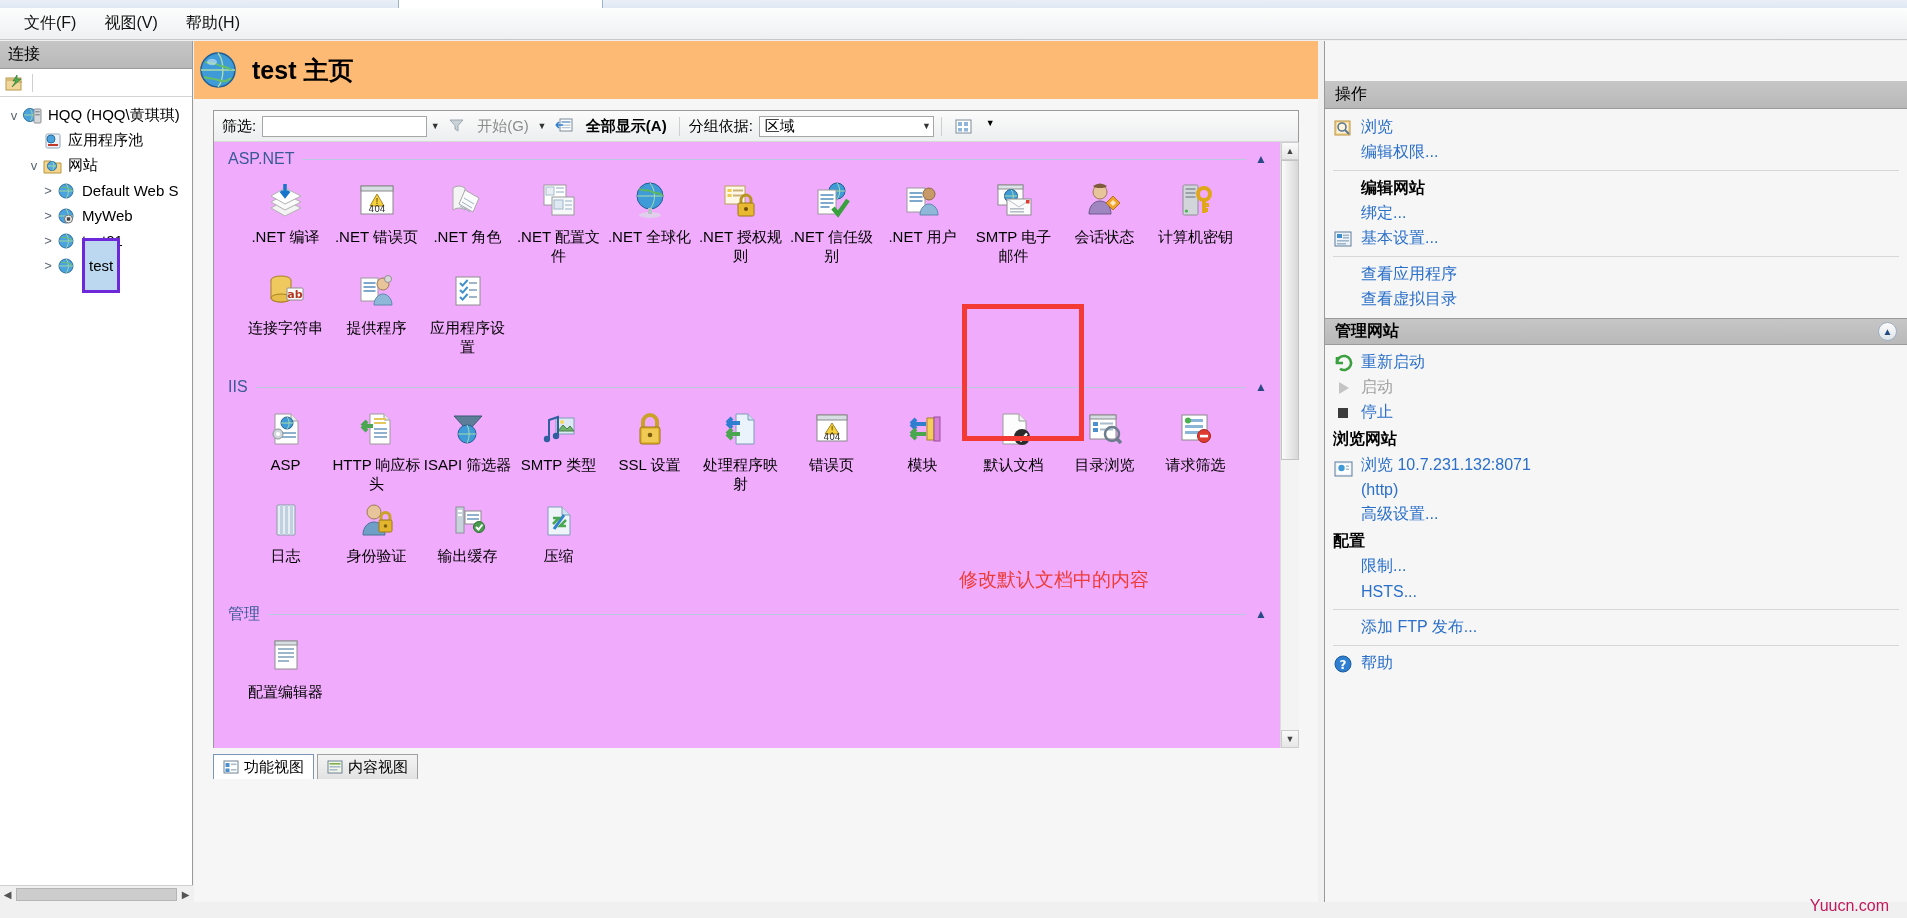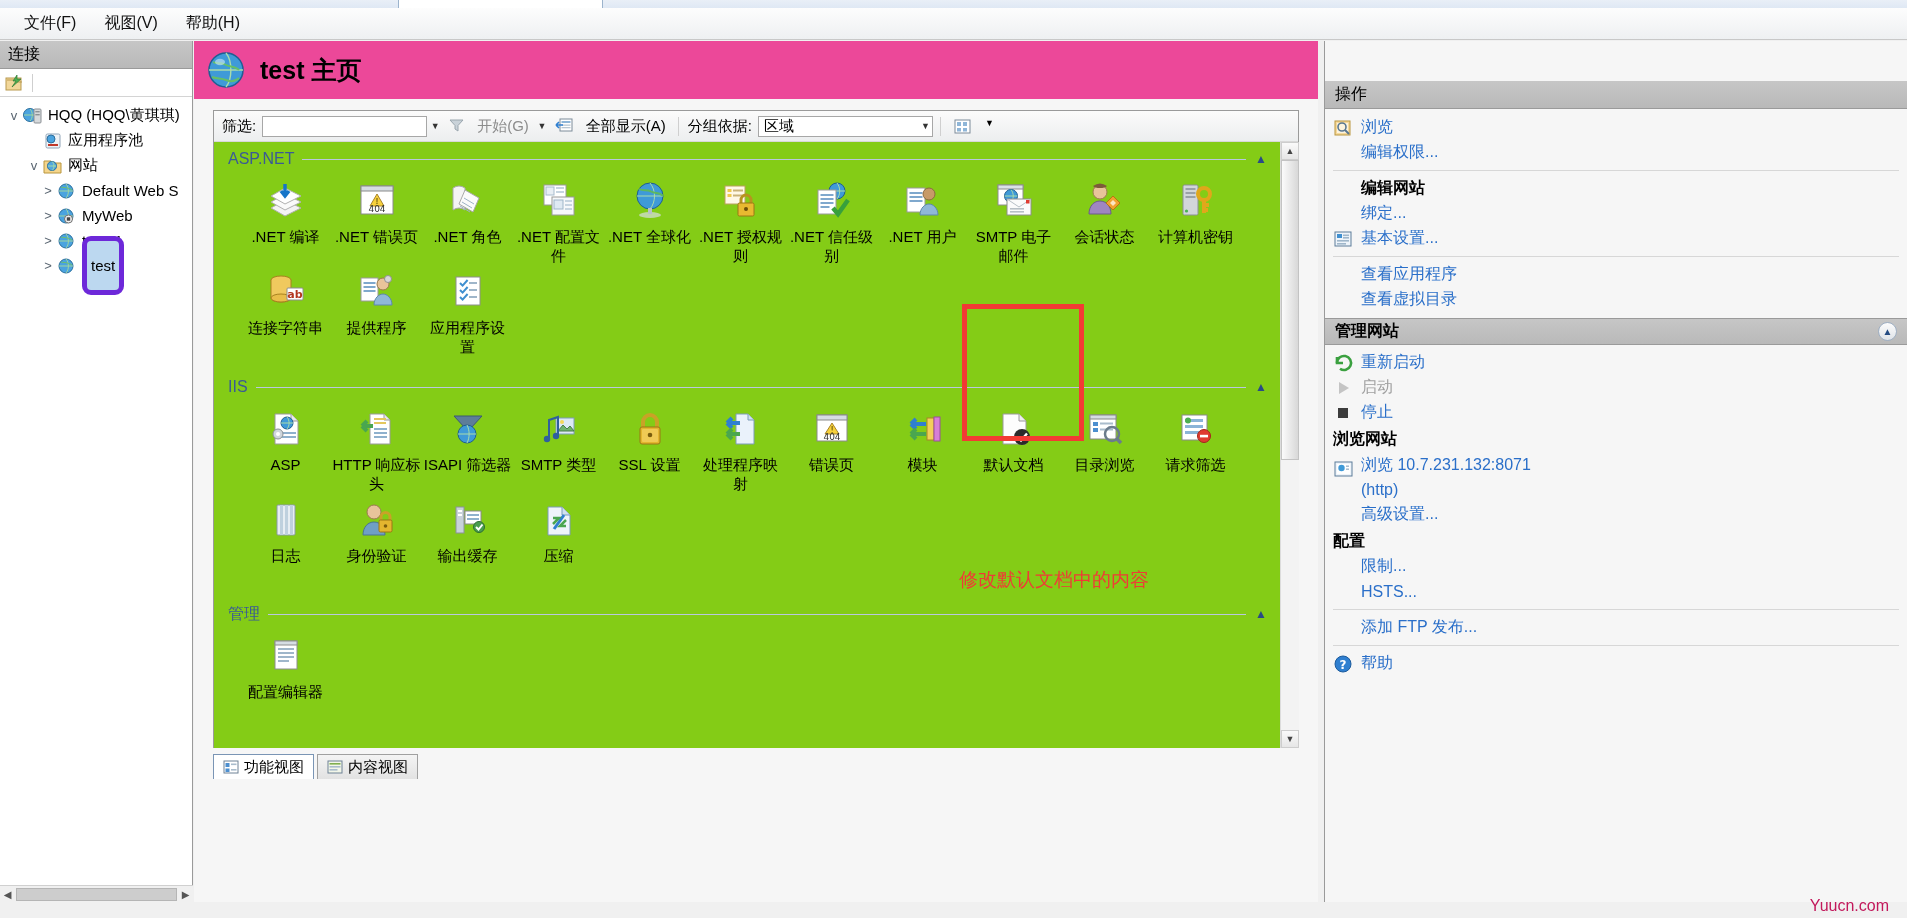--- a/index.html
+++ b/index.html
@@ -34,55 +34,55 @@
      border-bottom:1px solid #9a9a9a; display:flex; align-items:center;
      padding:0 8px; font-size:16px; color:#000; }
   .conn-toolbar{ height:28px; background:#fff; border-bottom:1px solid #d4d4d4;
      display:flex; align-items:center; padding:0 4px; }
   .conn-toolbar .sep{ width:1px; height:18px; background:#cfcfcf; margin:0 6px; }
   .tree{ padding:6px 0 0 4px; font-size:15px; color:#000; }
   .tnode{ display:flex; align-items:center; height:25px; white-space:nowrap; position:relative; }
   .tnode .exp{ width:16px; text-align:center; color:#5a6672; font-size:13px; }
   .tnode .ico{ width:22px; height:20px; margin-right:4px; position:relative; flex:0 0 auto; }
   .tnode .lbl{ overflow:hidden; }
-  .tnode.selected .lbl{ background:#bcd8f0; border:5px solid #6d28d9; padding:16px 4px; border-radius:9px; }
+  .tnode.selected .lbl{ background:#bcd8f0; border:3px solid #6d28d9; padding:16px 4px; border-radius:0; }
   .lvl1{ padding-left:2px; }
   .lvl2{ padding-left:22px; }
   .lvl3{ padding-left:36px; }
 
   .hscroll{ position:absolute; left:0; bottom:0; width:193px; height:17px;
      background:#f0f0f0; border-top:1px solid #d0d0d0; display:flex; align-items:center;
      justify-content:space-between; }
   .hscroll .arrow{ width:15px; text-align:center; font-size:10px; color:#555; }
   .hscroll .thumb{ flex:1; height:13px; margin:0 1px; background:#cdcdcd; border:1px solid #b5b5b5; }
 
   
   .center{ position:absolute; left:194px; top:41px; width:1124px; height:861px; background:#f6f6f6; }
-  .page-title-bar{ height:58px; display:flex; align-items:center; padding-left:12px; background:#ec4899; }
+  .page-title-bar{ height:58px; display:flex; align-items:center; padding-left:4px; background:#fdba74; }
   .page-title-bar .bigicon{ width:40px; height:40px; margin-right:14px; }
   .page-title{ font-size:25px; color:#000; font-weight:bold; }
 
   .featbox{ position:absolute; left:19px; top:69px; width:1086px; height:638px;
      background:#fff; border:1px solid #9a9a9a; }
   .filterbar{ height:31px; background:linear-gradient(#fbfbfb,#eceeef);
       border-bottom:1px solid #d8d8d8; display:flex; align-items:center; padding:0 6px; font-size:15px; }
   .filterbar .lab{ margin:0 6px 0 2px; color:#000; }
   .filterinput{ width:165px; height:21px; border:1px solid #a7a7a7; background:#fff; }
   .filterinput input{ border:0; outline:0; width:100%; height:100%; font-size:14px; padding:0 3px;
       font-family:"Liberation Sans",sans-serif; }
   .combo-arrow{ width:16px; height:21px; border:0; background:transparent; color:#333;
       display:flex; align-items:center; justify-content:center; font-size:9px; }
   .tb-item{ display:flex; align-items:flex-start; gap:12px; padding:2px 5px; white-space:nowrap; color:#8c8c8c; }
-  .tb-item.enabled{ color:#000; }
+  .tb-item.enabled{ color:#000;font-weight:bold; }
   .vsep{ width:1px; height:19px; background:#cfcfcf; margin:0 7px; }
   .groupcombo{ width:175px; height:21px; border:1px solid #a7a7a7; background:#fff;
       display:flex; align-items:center; justify-content:space-between; padding:0 2px 0 5px; font-size:15px; }
 
   .content-scroll{ position:absolute; left:0; top:31px; width:1068px; height:606px;
-      overflow:hidden; background:#84cc16; }
+      overflow:hidden; background:#f0abfc; }
   .vscroll{ position:absolute; right:0; top:31px; width:18px; height:606px; background:#f0f0f0;
       border-left:1px solid #dcdcdc; }
   .vscroll .vbtn{ width:18px; height:18px; background:linear-gradient(#fafafa,#e6e6e6);
       border:1px solid #cdcdcd; display:flex; align-items:center; justify-content:center;
       font-size:9px; color:#444; }
   .vscroll .vtrack{ position:absolute; top:18px; bottom:18px; left:0; width:18px; background:#f3f3f3; }
   .vscroll .vthumb{ position:absolute; top:0; left:0; width:18px; height:300px;
       background:linear-gradient(90deg,#fbfbfb,#d8d8d8); border:1px solid #c3c3c3; }
   .vscroll .vbtn.bottom{ position:absolute; bottom:0; left:0; }
 

